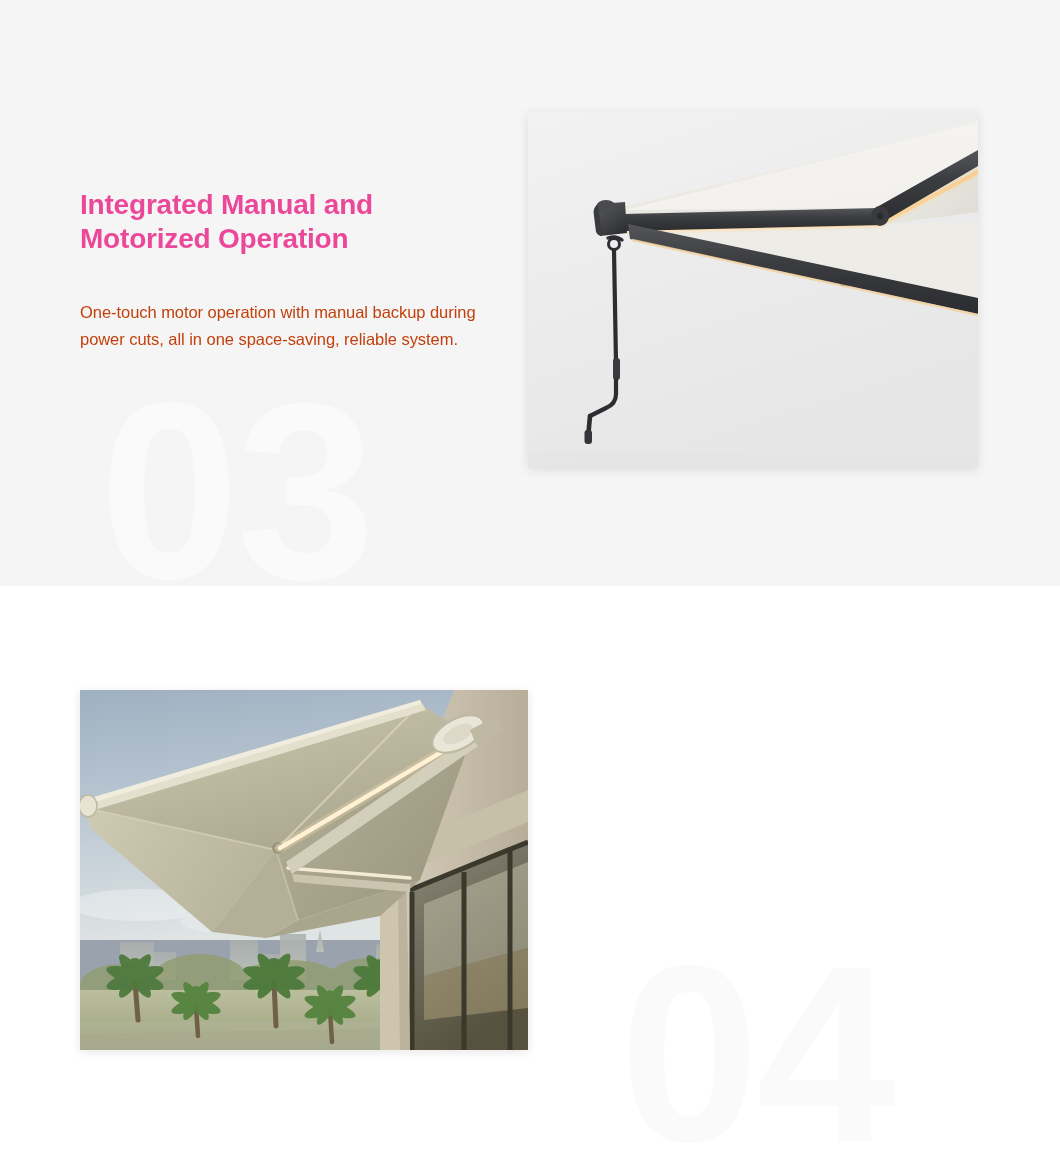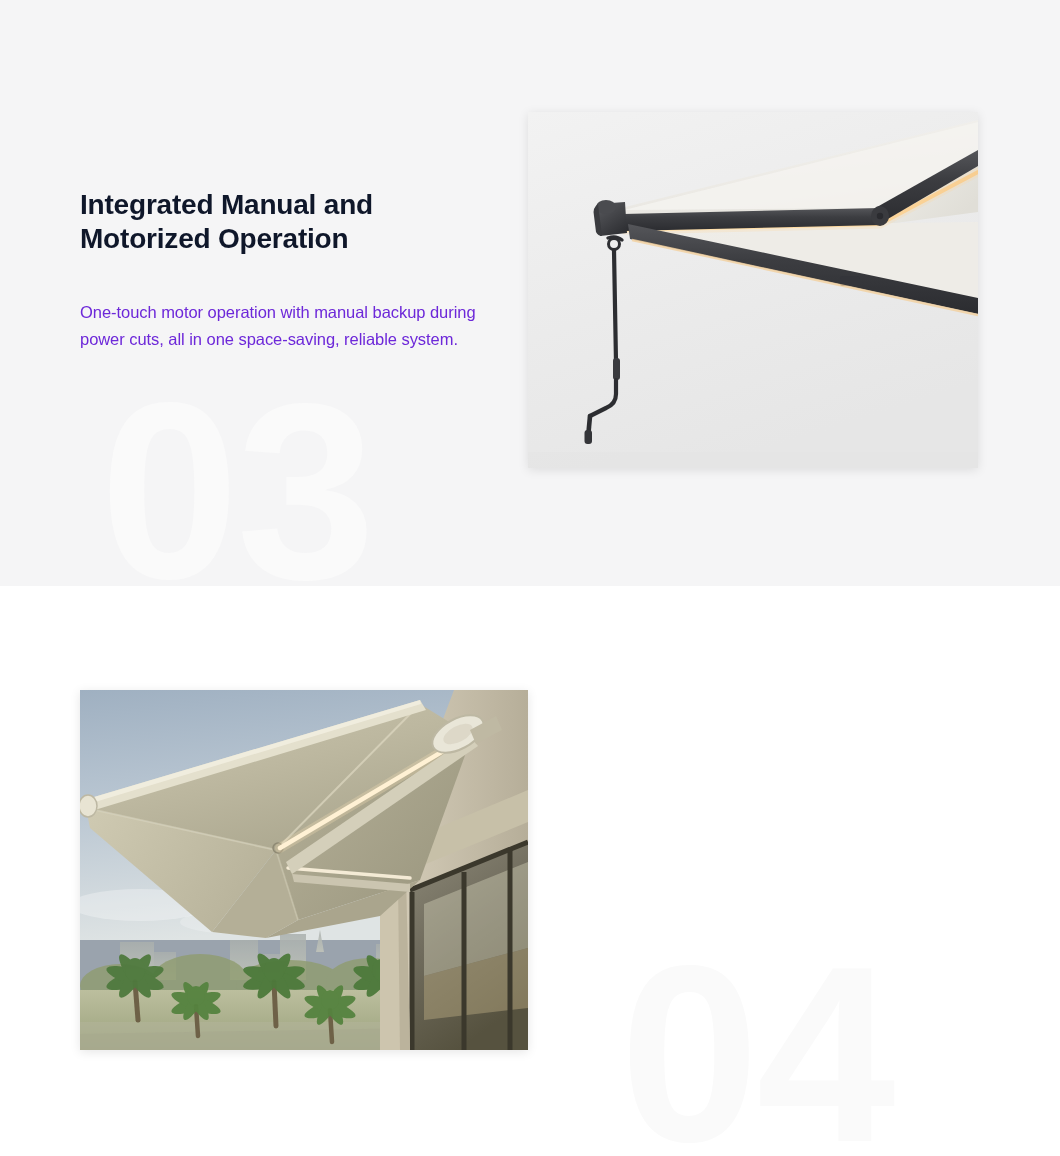--- a/index.html
+++ b/index.html
@@ -37,28 +37,28 @@
   }
 
   .text-block { position:absolute; z-index:4; }
   .tb-one { left:80px; top:188px; width:400px; }
   .tb-two { left:596px; top:780px; width:400px; }
 
   .heading {
     font-size:28px;
     font-weight:700;
     line-height:1.23;
-    color:#0f172a;
+    color:#ec4899;
     letter-spacing:-0.2px;
   }
   .body-copy {
     margin-top:42px;
     font-size:16.5px;
     line-height:1.62;
-    color:#6d28d9;
+    color:#c2410c;
     font-weight:400;
     letter-spacing:-0.05px;
   }
   .tb-two .body-copy { margin-top:38px; }
 
   
   .photo {
     position:absolute; overflow:hidden;
     box-shadow:0 2px 10px rgba(0,0,0,0.10);
     z-index:3;

